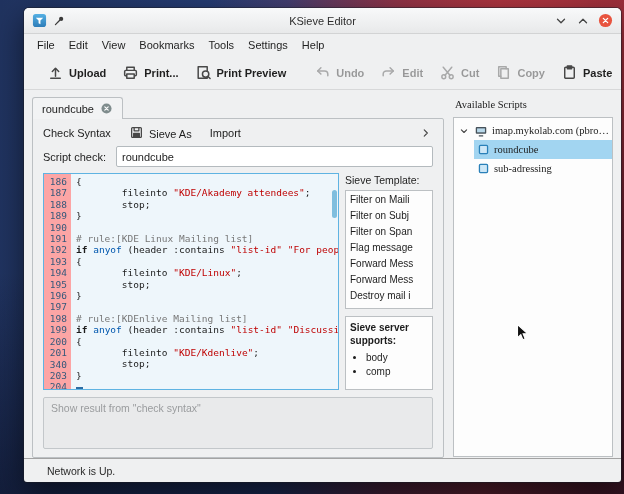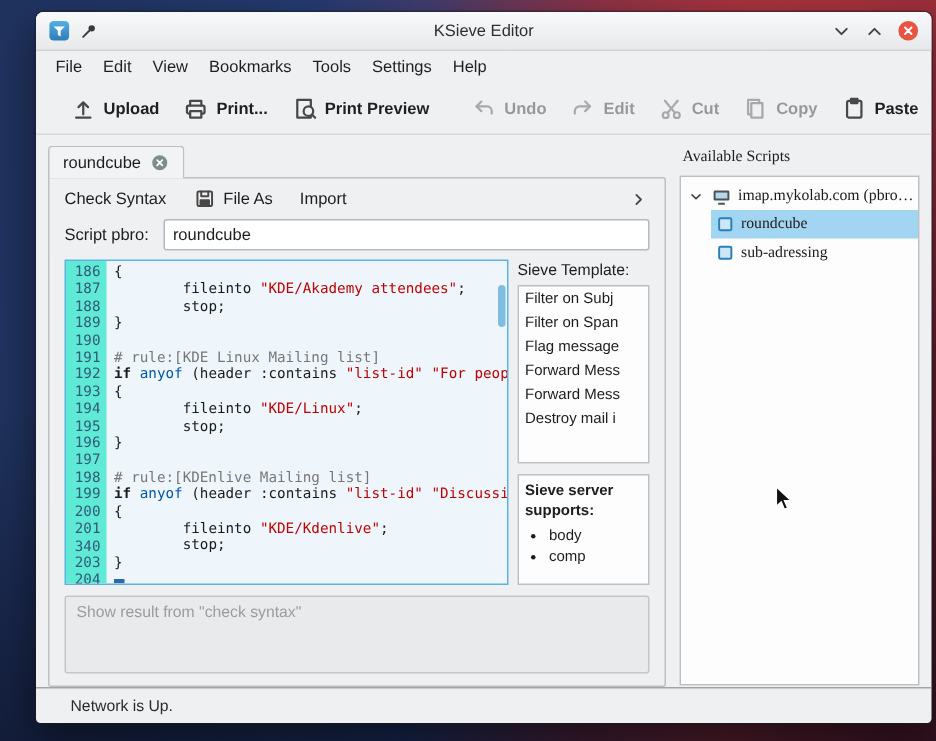--- a/index.html
+++ b/index.html
@@ -29,31 +29,31 @@
   .tsep{width:1px;height:20px;background:#d2d3d4;margin:0 5px;}
   .content{flex:1;display:flex;padding:6px 8px 0;min-height:0;}
   .main-col{flex:1;min-width:0;display:flex;flex-direction:column;}
   .tabbar{display:flex;height:22px;flex:0 0 auto;}
   .tab{display:flex;align-items:center;gap:6px;padding:0 9px;background:#f2f3f4;border:1px solid #bcc0c3;
     border-bottom:none;border-radius:3px 3px 0 0;font-size:11px;color:#1d1d1d;position:relative;top:1px;z-index:1;}
   .tab-close svg{width:13px;height:13px;display:block;}
   .frame{flex:1;border:1px solid #bcc0c3;border-radius:0 2px 2px 2px;background:#eff0f1;
     display:flex;flex-direction:column;min-height:0;}
   .script-toolbar{display:flex;align-items:center;gap:18px;padding:6px 10px 4px;flex:0 0 auto;}
-  .sbtn{display:flex;align-items:center;gap:5px;font-size:11px;color:#1d1d1d;white-space:nowrap;}
+  .sbtn{display:flex;align-items:flex-end;gap:5px;font-size:11px;color:#1d1d1d;white-space:nowrap;}
   .sicon svg{width:15px;height:15px;display:block;}
   .overflow{margin-left:auto;}
   .overflow svg{width:14px;height:14px;display:block;}
   .script-name-row{display:flex;align-items:center;gap:10px;padding:2px 10px 6px;flex:0 0 auto;}
   .script-name-row label{font-size:11px;color:#1d1d1d;}
   .script-name-row input{flex:1;height:21px;border:1px solid #b4babe;border-radius:2px;background:#fff;
     font-family:"Liberation Sans",sans-serif;font-size:11px;padding:0 5px;color:#1d1d1d;outline:none;}
   .editor-row{flex:1;display:flex;gap:6px;padding:0 10px;min-height:0;}
   .editor{flex:1;display:flex;border:1px solid #5fb3e2;background:#eef6fb;position:relative;min-width:0;overflow:hidden;}
-  .gutter{flex:0 0 27px;background:#5eead4;padding:2px 4px 0 0;text-align:right;
+  .gutter{flex:0 0 27px;background:#fca5a5;padding:2px 4px 0 0;text-align:right;
     font-family:"DejaVu Sans Mono",monospace;font-size:9.5px;line-height:11.4px;color:#35597b;}
   .code{flex:1;padding:2px 0 0 5px;font-family:"DejaVu Sans Mono",monospace;font-size:9.5px;line-height:11.4px;
     color:#1b1b1b;white-space:pre;overflow:hidden;tab-size:4;}
   .cline{min-height:11.4px;}
   .tok-s{color:#bf0303;}
   .tok-k{font-weight:bold;color:#1b1b1b;}
   .tok-f{color:#0057ae;}
   .tok-c{color:#777777;}
   .caret{display:inline-block;width:7px;height:3px;background:#2d6ca3;}
   .editor-scrollbar{position:absolute;top:2px;right:1px;bottom:2px;width:5px;}
@@ -269,36 +269,36 @@
               <div class="sbtn">
                 <span class="sicon">
                   <svg viewBox="0 0 16 16">
                     <g stroke="#484848" stroke-width="1.4" fill="none" stroke-linecap="round" stroke-linejoin="round">
                       <rect x="2.8" y="2.8" width="10.4" height="10.4" rx="1"></rect>
                       <path d="M5.5 2.8v3.4h5V2.8"></path>
                       <rect x="5" y="9" width="6" height="4.2" fill="#484848"></rect>
                     </g>
                   </svg>
                 </span>
-                <span>File As</span>
+                <span>Sieve As</span>
               </div>
               <div class="sbtn">
                 <span>Import</span>
               </div>
               <span class="overflow">
                 <svg viewBox="0 0 16 16">
                   <g stroke="#484848" stroke-width="1.4" fill="none" stroke-linecap="round" stroke-linejoin="round">
                     <path d="M6 4.5L9.5 8 6 11.5"></path>
                   </g>
                 </svg>
               </span>
             </div>
 
           <div class="script-name-row">
-            <label>Script pbro:</label>
+            <label>Script check:</label>
             <input type="text" value="roundcube" style="">
           </div>
 
           <div class="editor-row">
             <div class="editor">
               <div class="gutter" id="gutter">
                   <div class="gnum">186</div>
                   <div class="gnum">187</div>
                   <div class="gnum">188</div>
                   <div class="gnum">189</div>
@@ -319,20 +319,21 @@
                   <div class="gnum">204</div>
                 </div>
               <div class="code" id="code"><div class="cline">{</div><div class="cline">		fileinto <span class="tok-s">"KDE/Akademy attendees"</span>;</div><div class="cline">		stop;</div><div class="cline">}</div><div class="cline"></div><div class="cline"><span class="tok-c"># rule:[KDE Linux Mailing list]</span></div><div class="cline"><span class="tok-k">if</span> <span class="tok-f">anyof</span> (header :contains <span class="tok-s">"list-id"</span> <span class="tok-s">"For people usin</span></div><div class="cline">{</div><div class="cline">		fileinto <span class="tok-s">"KDE/Linux"</span>;</div><div class="cline">		stop;</div><div class="cline">}</div><div class="cline"></div><div class="cline"><span class="tok-c"># rule:[KDEnlive Mailing list]</span></div><div class="cline"><span class="tok-k">if</span> <span class="tok-f">anyof</span> (header :contains <span class="tok-s">"list-id"</span> <span class="tok-s">"Discussions abo</span></div><div class="cline">{</div><div class="cline">		fileinto <span class="tok-s">"KDE/Kdenlive"</span>;</div><div class="cline">		stop;</div><div class="cline">}</div><div class="cline"><span class="caret"></span></div></div>
               <div class="editor-scrollbar">
                 <div class="thumb"></div>
               </div>
             </div>
             <div class="side-col">
               <div class="tpl-label">Sieve Template:</div>
               <div class="tpl-list" id="tpl-list">
+                  <div class="tpl-item">Filter on Maili</div>
                   <div class="tpl-item">Filter on Subj</div>
                   <div class="tpl-item">Filter on Span</div>
                   <div class="tpl-item">Flag message</div>
                   <div class="tpl-item">Forward Mess</div>
                   <div class="tpl-item">Forward Mess</div>
                   <div class="tpl-item">Destroy mail i</div>
                 </div>
               <div class="supports">
                 <div class="supports-label">Sieve server supports:</div>
                 <ul id="supports-list">

